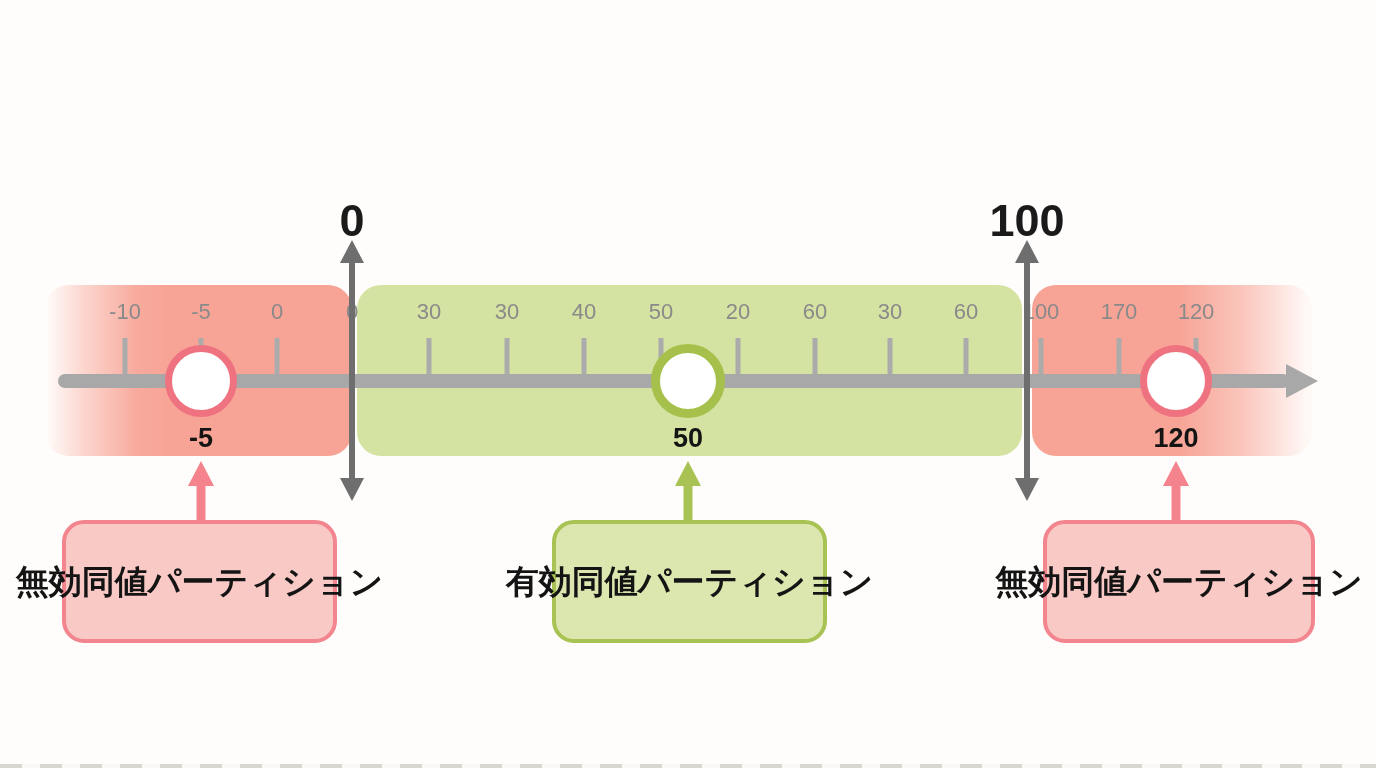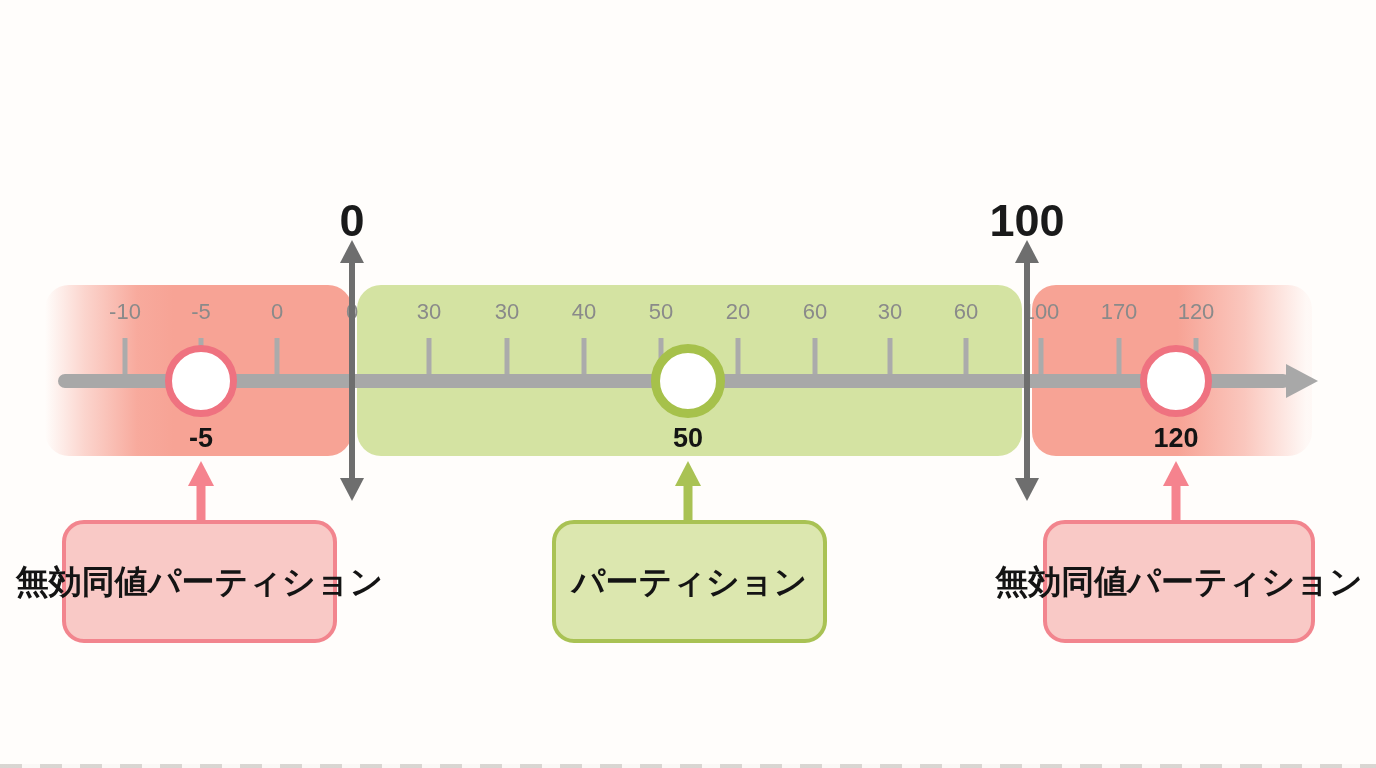--- a/index.html
+++ b/index.html
@@ -212,20 +212,21 @@
   <div class="abs ptr-head ptr-valid-head" style="left:688px"></div>
   <div class="abs ptr-shaft ptr-valid-shaft" style="left:688px"></div>
   <div class="abs ptr-head ptr-invalid-head" style="left:1176px"></div>
   <div class="abs ptr-shaft ptr-invalid-shaft" style="left:1176px"></div>
 
   <div class="abs label-box box-invalid" style="left:62px;width:275px">
     <div class="line">無効同値</div>
     <div class="line">パーティション</div>
   </div>
   <div class="abs label-box box-valid" style="left:552px;width:275px">
+    <div class="line">有効同値</div>
     <div class="line">パーティション</div>
   </div>
   <div class="abs label-box box-invalid" style="left:1043px;width:272px">
     <div class="line">無効同値</div>
     <div class="line">パーティション</div>
   </div>
 
   <div class="abs bottom-edge"></div>
 
 </div>

